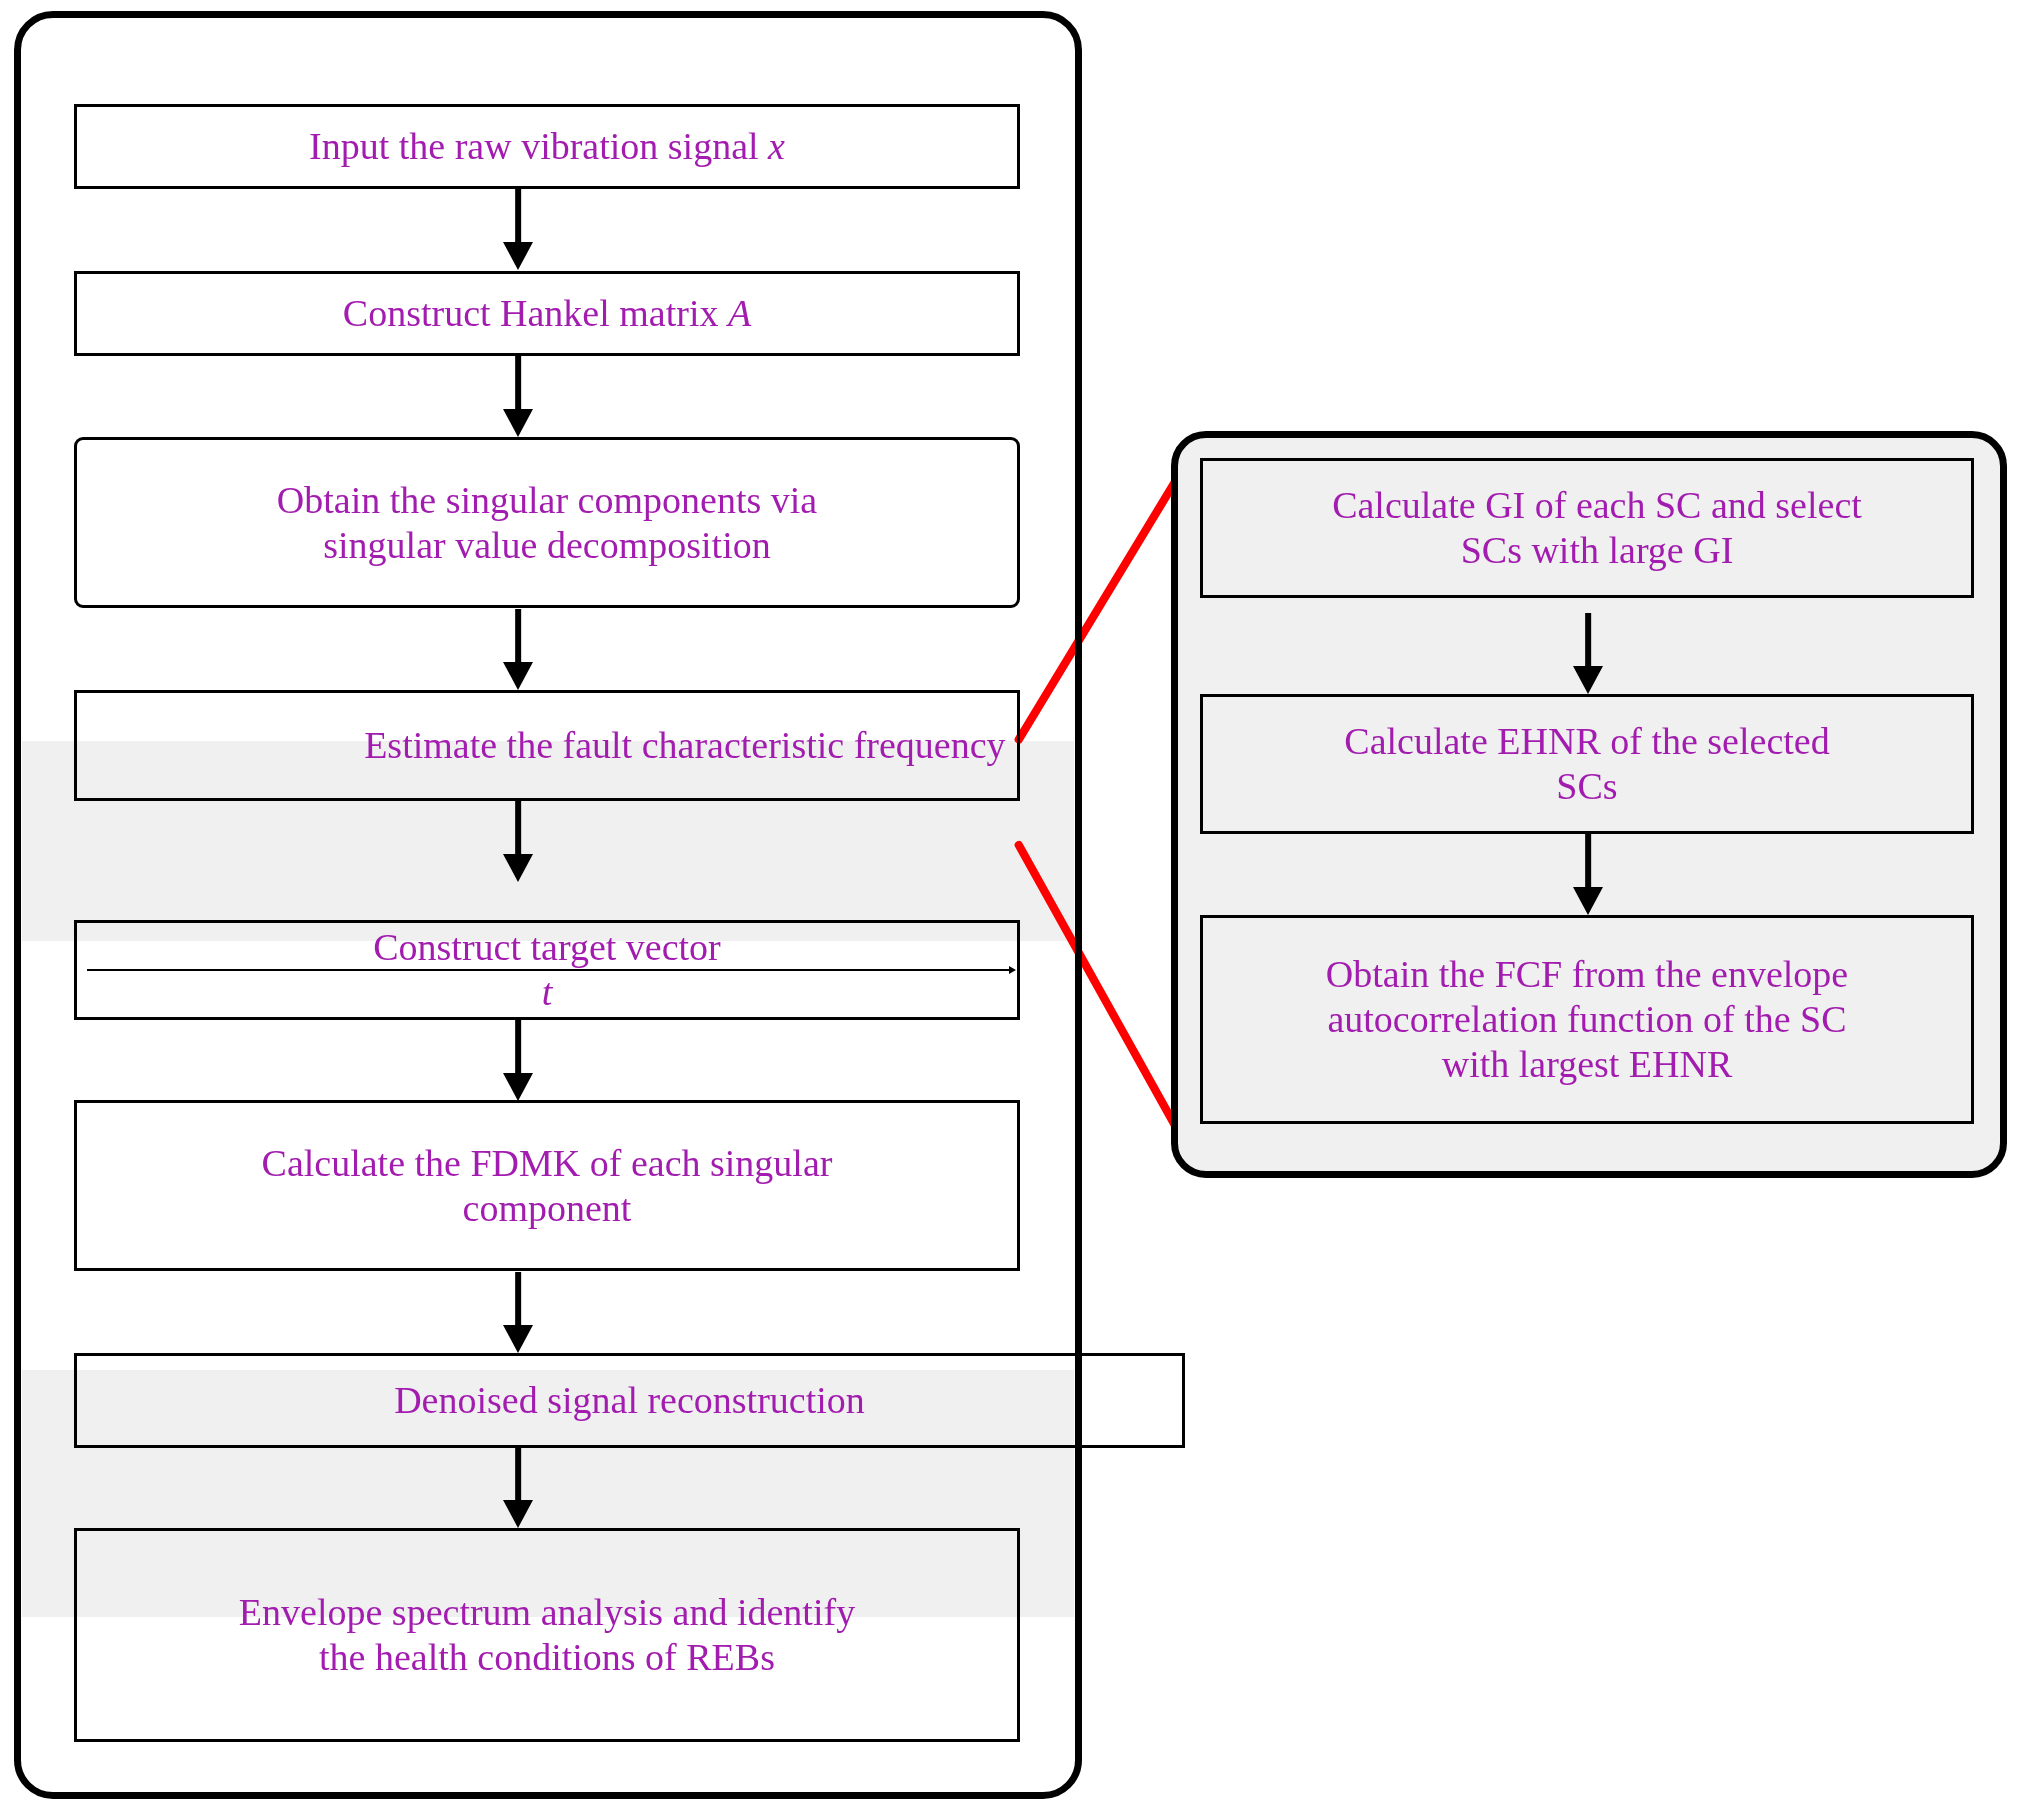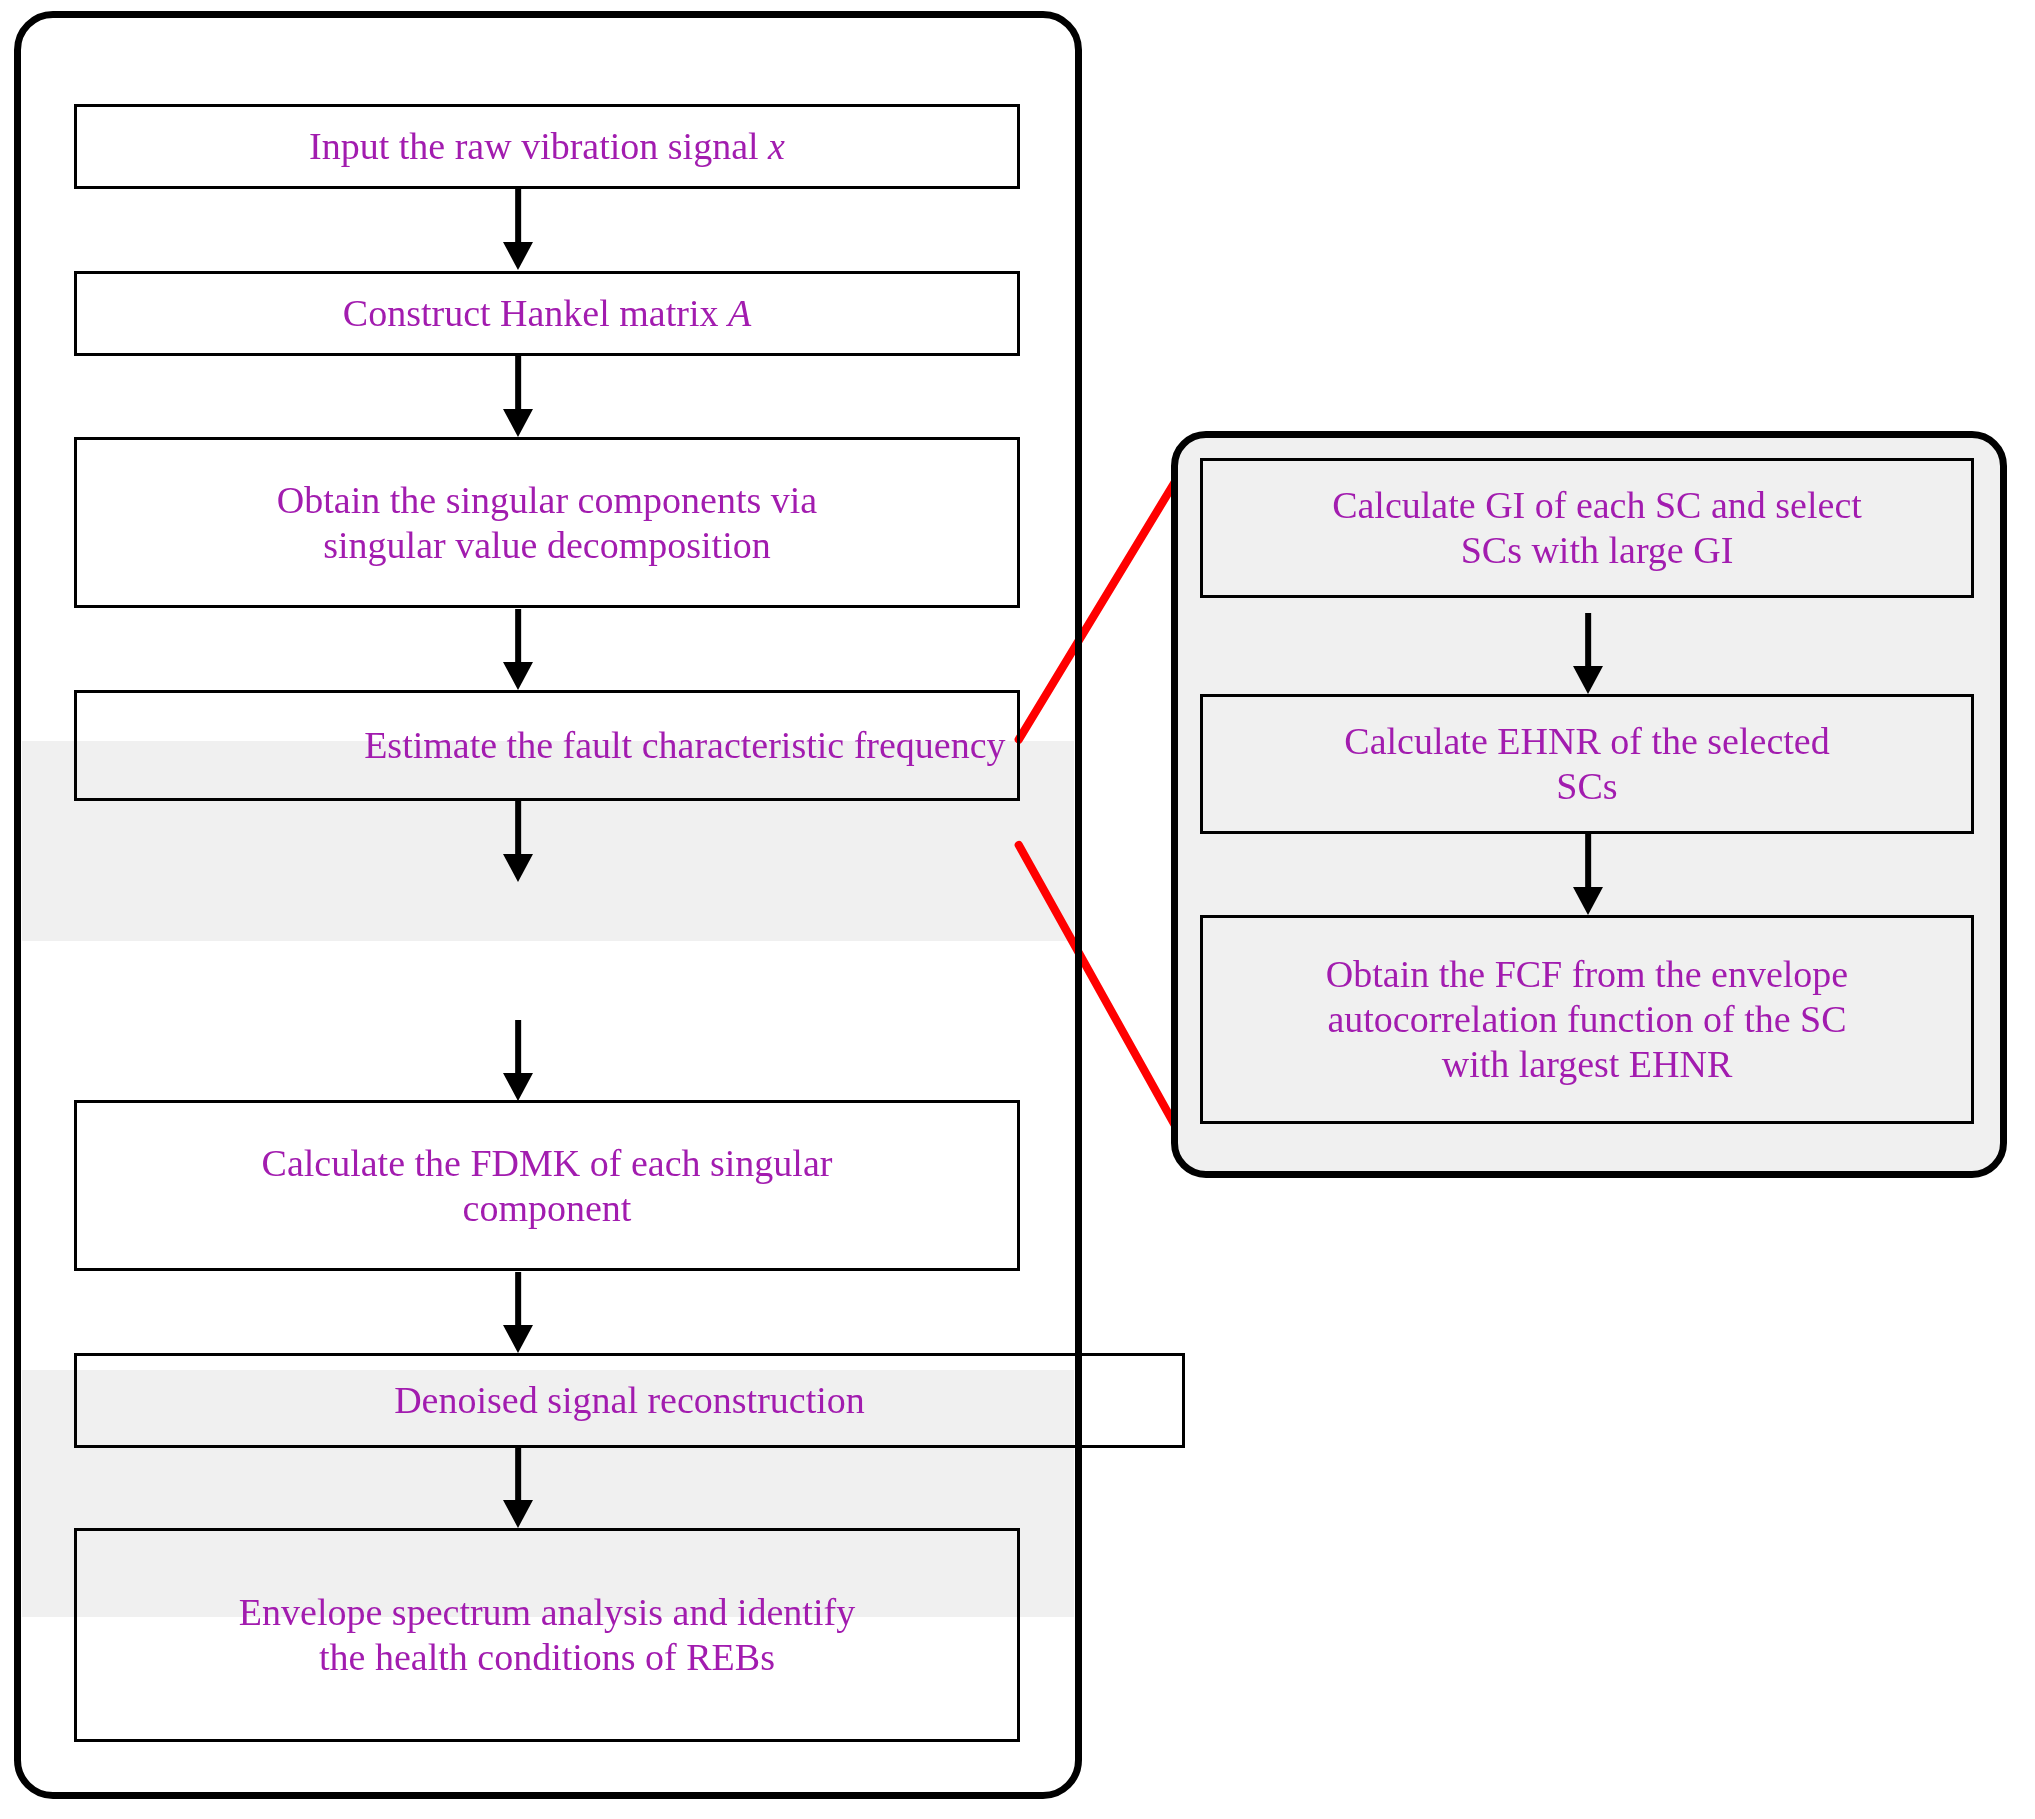--- a/index.html
+++ b/index.html
@@ -86,38 +86,41 @@
 
   <div class="pbox l" style="left:74px;top:271px;width:946px;height:85px;">
     <span>Construct Hankel matrix <i>A</i></span>
   </div>
 
   <div class="arrow" style="left:499px;top:356px;width:38px;height:81px;">
     <div class="shaft" style="height:56px;"></div>
       <div class="head"></div>
   </div>
 
-  <div class="pbox l" style="left:74px;top:437px;width:946px;height:171px;">
+  <div class="pbox l" style="left:74px;top:437px;width:946px;height:171px;border-radius:9px;">
     <span>Obtain the singular components via<br>singular value decomposition</span>
   </div>
 
   <div class="arrow" style="left:499px;top:609px;width:38px;height:81px;">
     <div class="shaft" style="height:56px;"></div>
       <div class="head"></div>
   </div>
 
   <div class="pbox l" style="left:74px;top:690px;width:946px;height:111px;text-align:right;">
     <span>Estimate the fault characteristic frequency</span>
   </div>
 
   <div class="arrow" style="left:499px;top:801px;width:38px;height:81px;">
     <div class="shaft" style="height:56px;"></div>
       <div class="head"></div>
   </div>
 
+  <div class="pbox l" style="left:74px;top:920px;width:946px;height:100px;">
+    <span>Construct target vector <span class="vecwrap">t</span></span>
+  </div>
 
   <div class="arrow" style="left:499px;top:1020px;width:38px;height:81px;">
     <div class="shaft" style="height:56px;"></div>
       <div class="head"></div>
   </div>
 
   <div class="pbox l" style="left:74px;top:1100px;width:946px;height:171px;">
     <span>Calculate the FDMK of each singular<br>component</span>
   </div>
 

